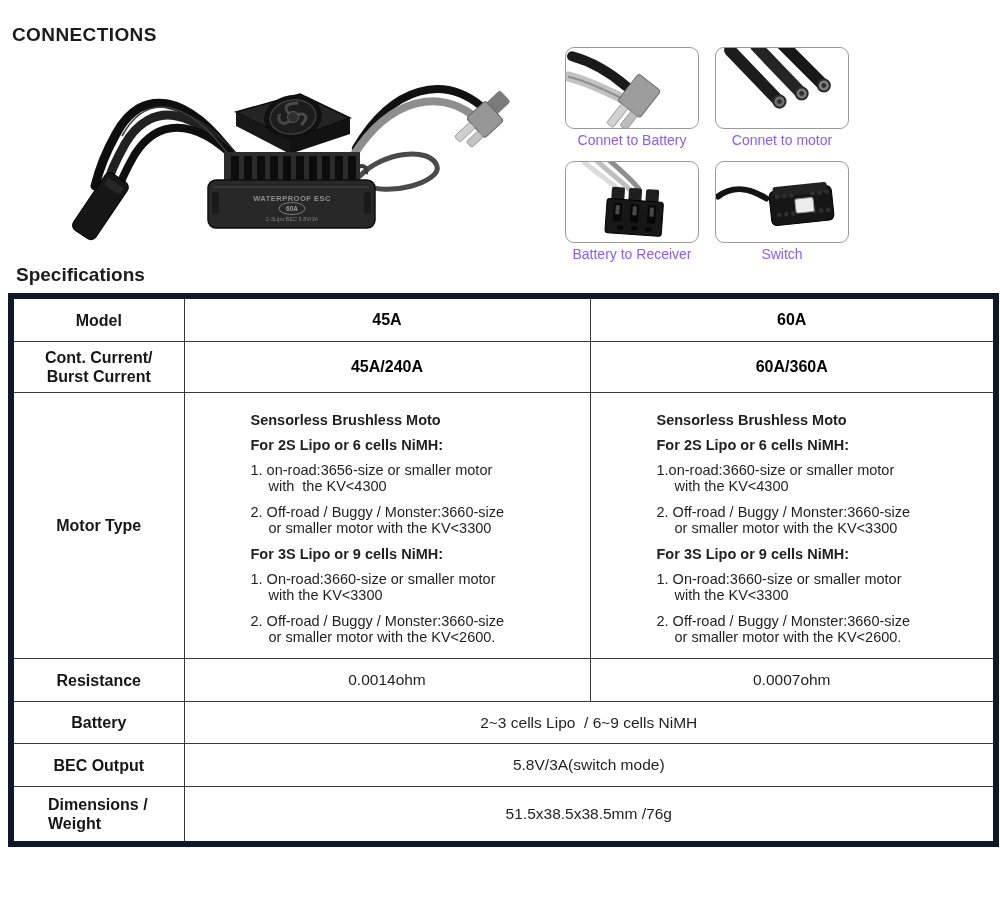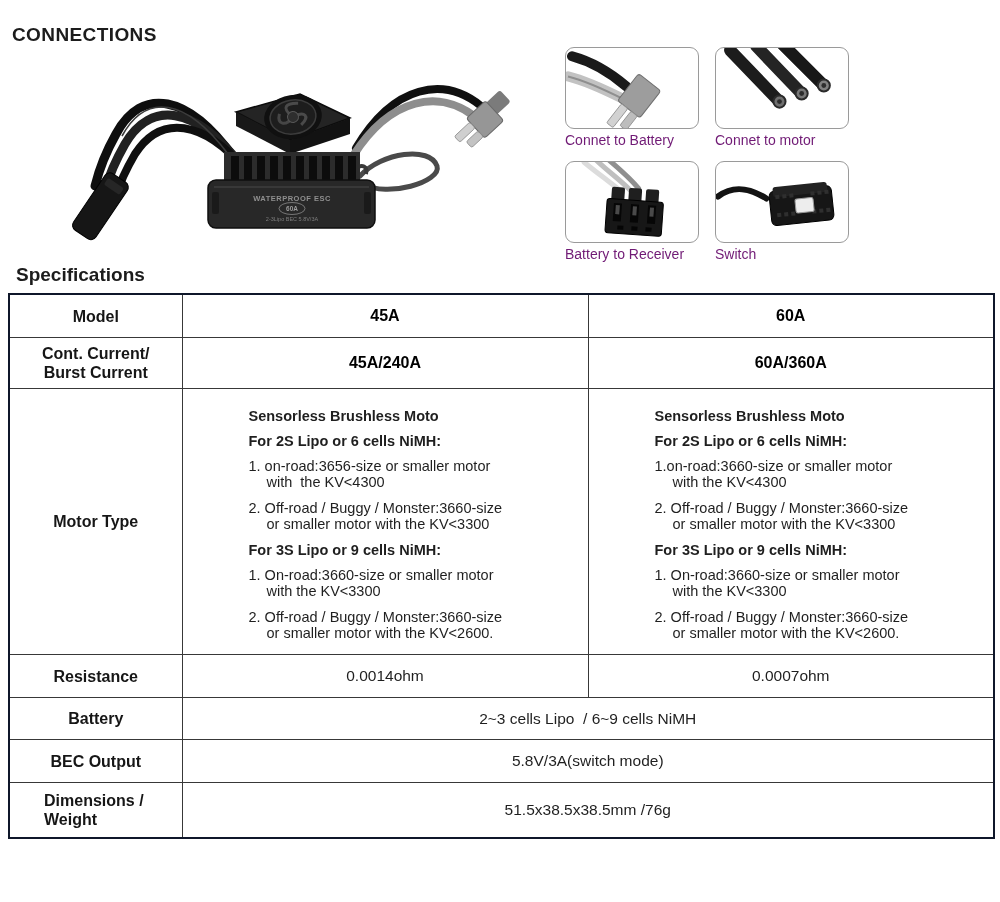--- a/index.html
+++ b/index.html
@@ -24,28 +24,28 @@
     position:absolute;left:565px;top:47px;
     display:grid;grid-template-columns:134px 134px;gap:12px 16px;
   }
   .card{margin:0;}
   .card-box{
     width:134px;height:82px;box-sizing:border-box;
     border:1.5px solid #9a9a9a;border-radius:9px;background:#fff;overflow:hidden;
   }
   .card-box svg{display:block;width:100%;height:100%;}
   .card-caption{
-    display:block;margin-top:3px;text-align:left;
-    font-size:14px;color:#701a75;line-height:17px;white-space:nowrap;
+    display:block;margin-top:3px;text-align:center;
+    font-size:14px;color:#8b5cf6;line-height:17px;white-space:nowrap;
   }
   
   table.spec{
     position:absolute;left:8px;top:293px;
     width:985px;border-collapse:collapse;table-layout:fixed;
-    border:2px solid #0f172a;
+    border:6px solid #0f172a;
   }
   table.spec td,table.spec th{
     border:1.5px solid #383838;
     padding:0;vertical-align:middle;
   }
   th.rowlabel{
     font-size:16px;font-weight:bold;text-align:center;color:#161616;line-height:19px;
   }
   th.rowlabel.left{text-align:left;}
   th.rowlabel.left .lbl-block{display:inline-block;text-align:left;margin-left:34px;}

